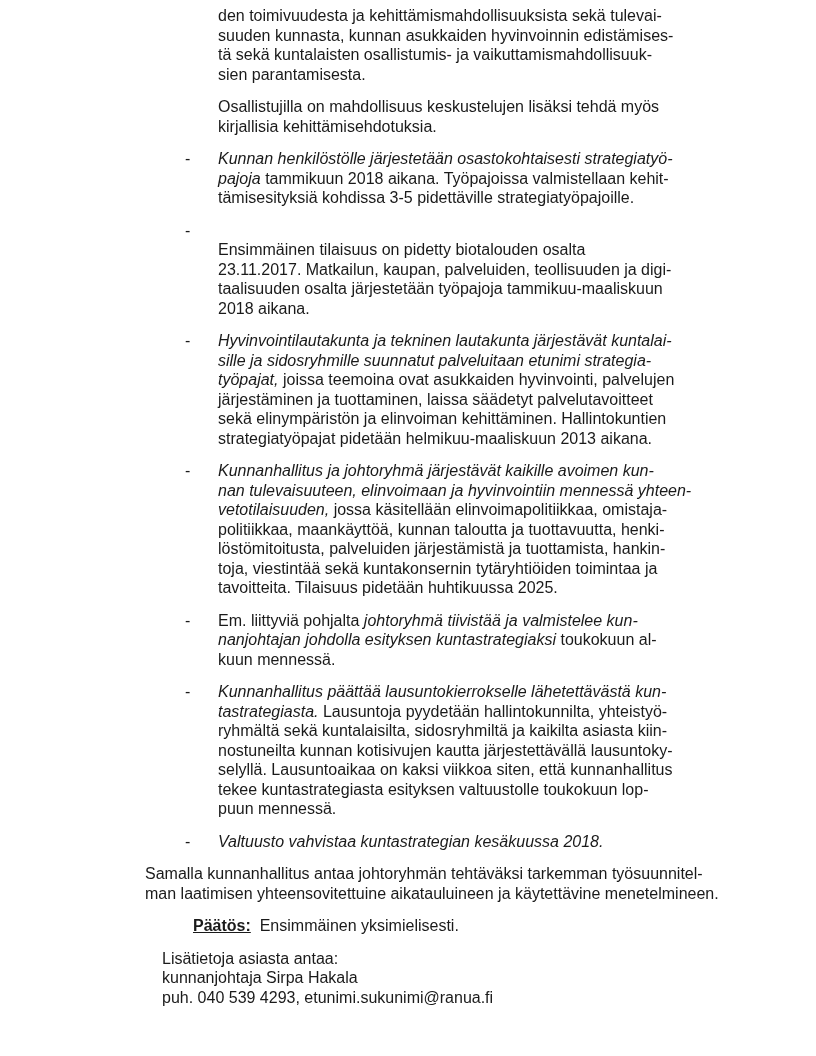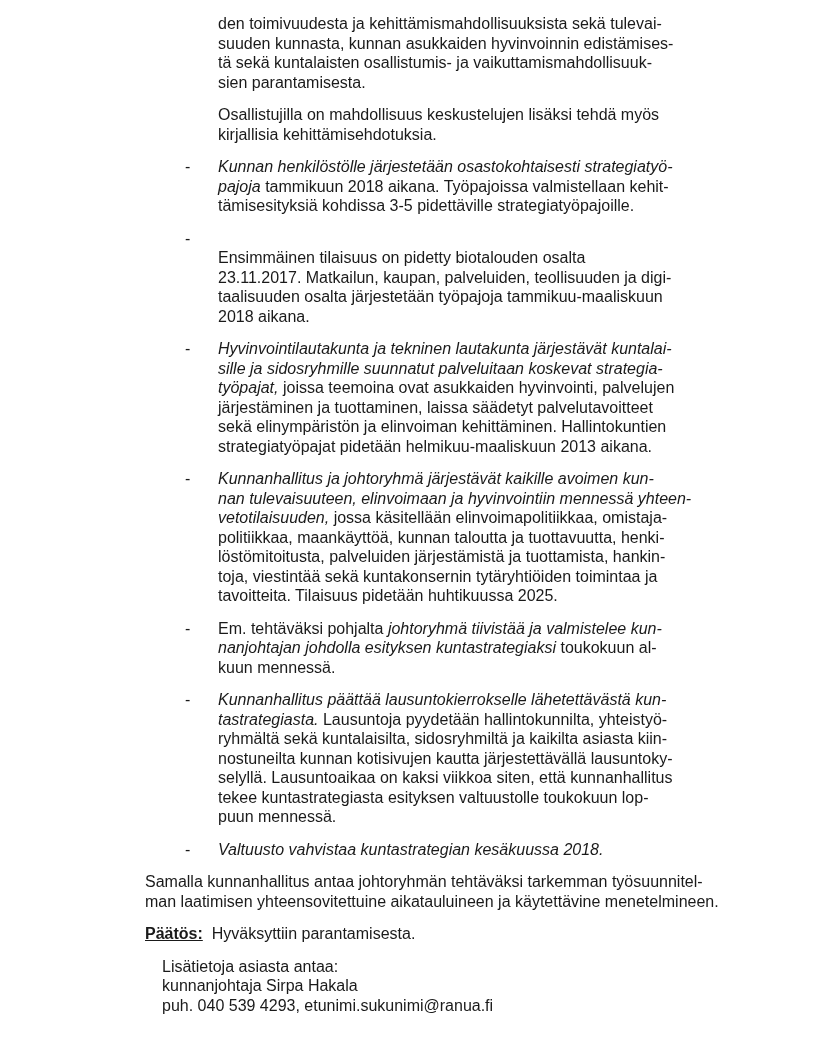--- a/index.html
+++ b/index.html
@@ -7,21 +7,21 @@
     padding: 0;
     background: #ffffff;
   }
   .page {
     position: relative;
     width: 816px;
     height: 1056px;
     background: #ffffff;
     overflow: hidden;
     box-sizing: border-box;
-    padding-top: 14px;
+    padding-top: 6px;
     font-family: "Liberation Sans", "DejaVu Sans", sans-serif;
     font-size: 16px;
     line-height: 19.5px;
     color: #1a1a1a;
   }
   .block {
     white-space: pre-wrap;
     margin: 0 0 13px 0;
   }
   .body-col {
@@ -41,21 +41,21 @@
   .wide {
     margin-left: 145px;
     width: 660px;
   }
   .contact {
     margin-left: 162px;
     width: 620px;
   }
   .it { font-style: italic; }
   .bold { font-weight: bold; }
-  .ul { text-decoration: underline; }
+  .ul { text-decoration: underline; margin-left: 48px; }
 </style>
 </head>
 <body>
 
 <div class="page">
   <div>
       <div class="block body-col"><span class="">den toimivuudesta ja kehittämismahdollisuuksista sekä tulevai-
 suuden kunnasta, kunnan asukkaiden hyvinvoinnin edistämises-
 tä sekä kuntalaisten osallistumis- ja vaikuttamismahdollisuuk-
 sien parantamisesta.</span></div>
@@ -63,43 +63,43 @@
 kirjallisia kehittämisehdotuksia.</span></div>
       <div class="block bullet"><span class="marker">-</span><span class="it ">Kunnan henkilöstölle järjestetään osastokohtaisesti strategiatyö-
 pajoja</span><span class=""> tammikuun 2018 aikana. Työpajoissa valmistellaan kehit-
 tämisesityksiä kohdissa 3-5 pidettäville strategiatyöpajoille.</span></div>
       <div class="block bullet"><span class="marker">-</span><span class="">
 Ensimmäinen tilaisuus on pidetty biotalouden osalta
 23.11.2017. Matkailun, kaupan, palveluiden, teollisuuden ja digi-
 taalisuuden osalta järjestetään työpajoja tammikuu-maaliskuun
 2018 aikana.</span></div>
       <div class="block bullet"><span class="marker">-</span><span class="it ">Hyvinvointilautakunta ja tekninen lautakunta järjestävät kuntalai-
-sille ja sidosryhmille suunnatut palveluitaan koskevat strategia-
+sille ja sidosryhmille suunnatut palveluitaan etunimi strategia-
 työpajat,</span><span class=""> joissa teemoina ovat asukkaiden hyvinvointi, palvelujen
 järjestäminen ja tuottaminen, laissa säädetyt palvelutavoitteet
 sekä elinympäristön ja elinvoiman kehittäminen. Hallintokuntien
 strategiatyöpajat pidetään helmikuu-maaliskuun 2013 aikana.</span></div>
       <div class="block bullet"><span class="marker">-</span><span class="it ">Kunnanhallitus ja johtoryhmä järjestävät kaikille avoimen kun-
 nan tulevaisuuteen, elinvoimaan ja hyvinvointiin mennessä yhteen-
 vetotilaisuuden,</span><span class=""> jossa käsitellään elinvoimapolitiikkaa, omistaja-
 politiikkaa, maankäyttöä, kunnan taloutta ja tuottavuutta, henki-
 löstömitoitusta, palveluiden järjestämistä ja tuottamista, hankin-
 toja, viestintää sekä kuntakonsernin tytäryhtiöiden toimintaa ja
 tavoitteita. Tilaisuus pidetään huhtikuussa 2025.</span></div>
-      <div class="block bullet"><span class="marker">-</span><span class="">Em. tehtäväksi pohjalta </span><span class="it ">johtoryhmä tiivistää ja valmistelee kun-
+      <div class="block bullet"><span class="marker">-</span><span class="">Em. liittyviä pohjalta </span><span class="it ">johtoryhmä tiivistää ja valmistelee kun-
 nanjohtajan johdolla esityksen kuntastrategiaksi</span><span class=""> toukokuun al-
 kuun mennessä.</span></div>
       <div class="block bullet"><span class="marker">-</span><span class="it ">Kunnanhallitus päättää lausuntokierrokselle lähetettävästä kun-
 tastrategiasta.</span><span class=""> Lausuntoja pyydetään hallintokunnilta, yhteistyö-
 ryhmältä sekä kuntalaisilta, sidosryhmiltä ja kaikilta asiasta kiin-
 nostuneilta kunnan kotisivujen kautta järjestettävällä lausuntoky-
 selyllä. Lausuntoaikaa on kaksi viikkoa siten, että kunnanhallitus
 tekee kuntastrategiasta esityksen valtuustolle toukokuun lop-
 puun mennessä.</span></div>
       <div class="block bullet"><span class="marker">-</span><span class="it ">Valtuusto vahvistaa kuntastrategian kesäkuussa 2018.</span></div>
       <div class="block wide"><span class="">Samalla kunnanhallitus antaa johtoryhmän tehtäväksi tarkemman työsuunnitel-
 man laatimisen yhteensovitettuine aikatauluineen ja käytettävine menetelmineen.</span></div>
-      <div class="block wide"><span class="bold ul ">Päätös:</span><span class="">  Hyväksyttiin parantamisesta.</span></div>
+      <div class="block wide"><span class="bold ul ">Päätös:</span><span class="">  Ensimmäinen yksimielisesti.</span></div>
       <div class="block contact"><span class="">Lisätietoja asiasta antaa:
 kunnanjohtaja Sirpa Hakala
 puh. 040 539 4293, etunimi.sukunimi@ranua.fi</span></div>
     </div>
 </div>
 
 </body></html>

